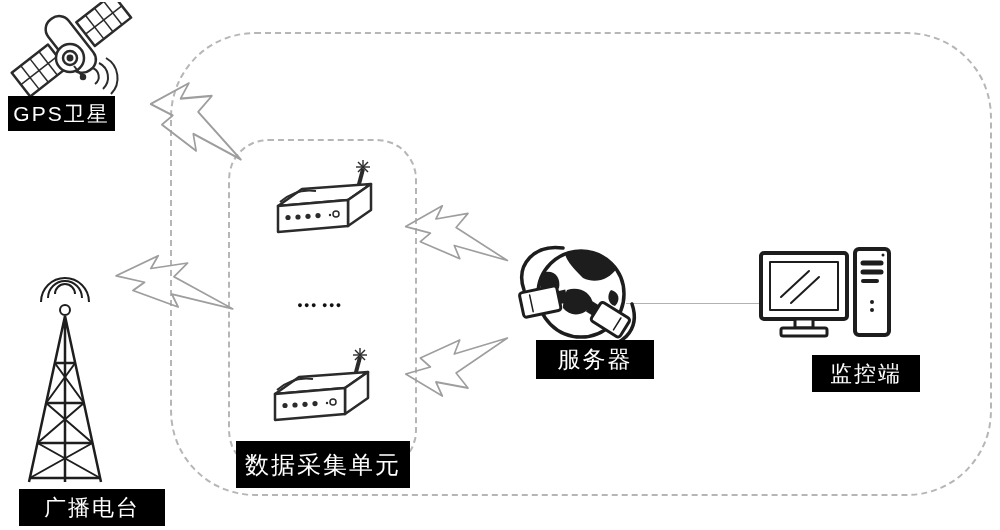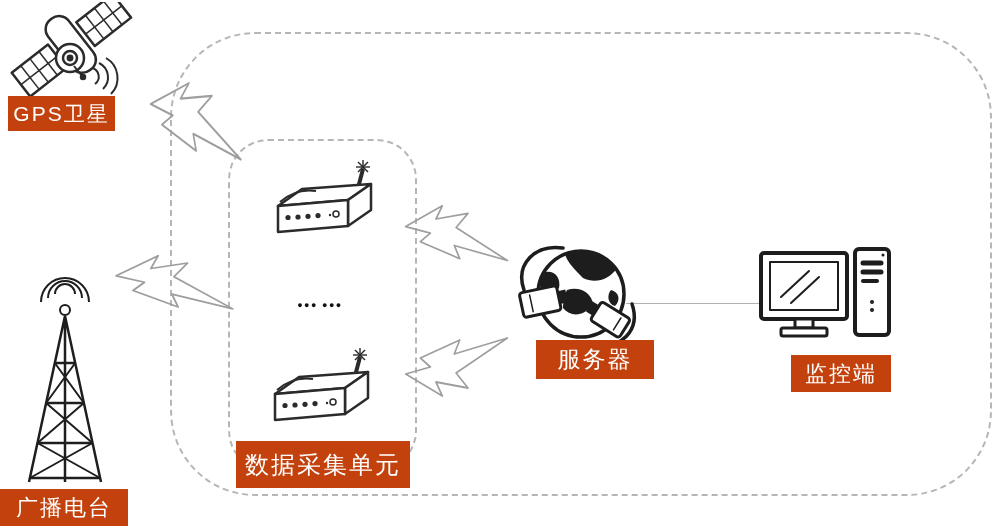--- a/index.html
+++ b/index.html
@@ -4,29 +4,29 @@
 <style>
   html,body{margin:0;padding:0;background:#fff;}
   .canvas{
     position:relative;width:1000px;height:530px;background:#ffffff;
     overflow:hidden;font-family:"Liberation Sans",sans-serif;
   }
   .boundary{position:absolute;border:2px dashed #b6b6b6;}
   .outer-boundary{left:170px;top:32px;width:818px;height:460px;border-radius:85px;}
   .inner-boundary{left:228px;top:139px;width:185px;height:328px;border-radius:40px;}
   .label{
-    position:absolute;background:#c2410c;color:#ffffff;
+    position:absolute;background:#000000;color:#ffffff;
     display:flex;align-items:center;justify-content:center;
     letter-spacing:2px;white-space:nowrap;
   }
   .label-gps{left:8px;top:96px;width:107px;height:35px;font-size:21px;}
-  .label-radio{left:0;top:489px;width:128px;height:37px;font-size:22px;}
+  .label-radio{left:19px;top:489px;width:146px;height:37px;font-size:22px;}
   .label-dcu{left:236px;top:441px;width:174px;height:47px;font-size:24px;}
   .label-server{left:536px;top:340px;width:118px;height:39px;font-size:23px;}
-  .label-monitor{left:791px;top:355px;width:100px;height:37px;font-size:22px;}
+  .label-monitor{left:812px;top:355px;width:108px;height:37px;font-size:22px;}
   .icon{position:absolute;}
   .svg-satellite{left:2px;top:2px;}
   .svg-tower{left:15px;top:268px;}
   .svg-router-1{left:268px;top:160px;}
   .svg-router-2{left:265px;top:348px;}
   .svg-server{left:505px;top:238px;}
   .svg-computer{left:755px;top:245px;}
   .bolt{position:absolute;}
   .bolt-1{left:145px;top:80px;transform:rotate(8deg);}
   .bolt-2{left:112px;top:252px;}

